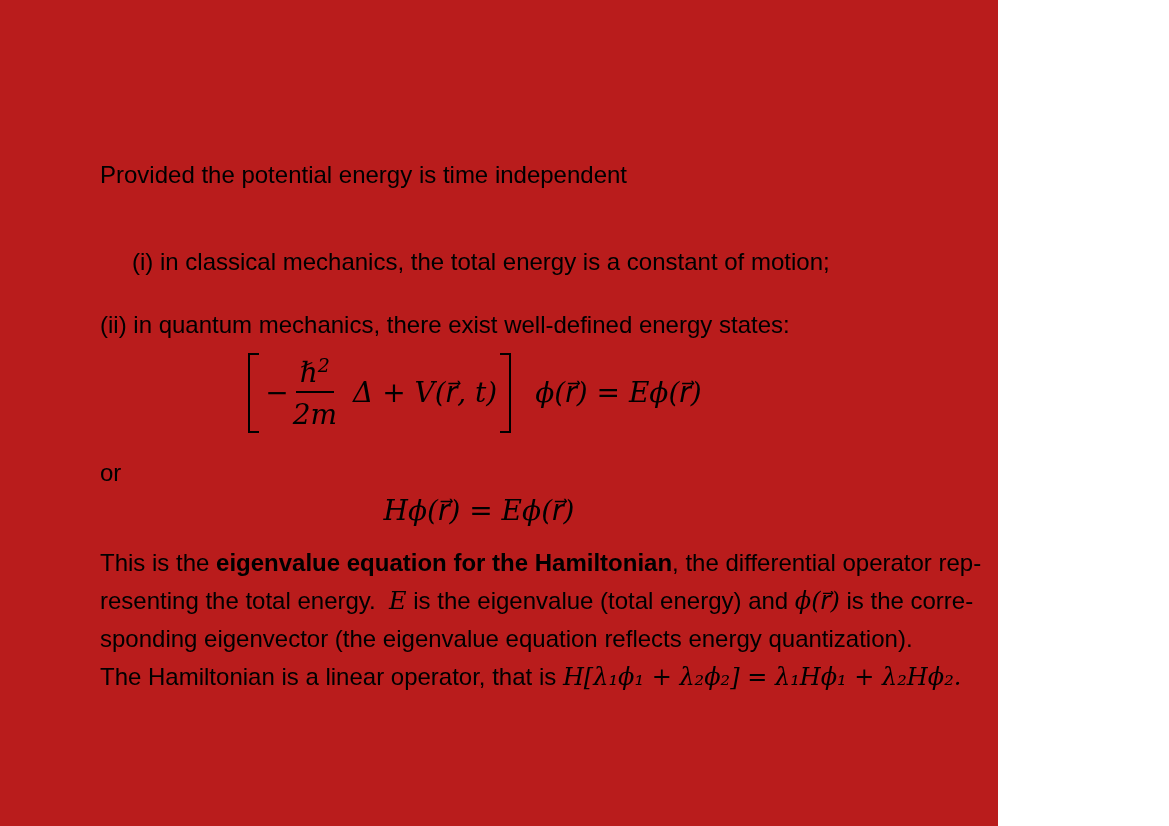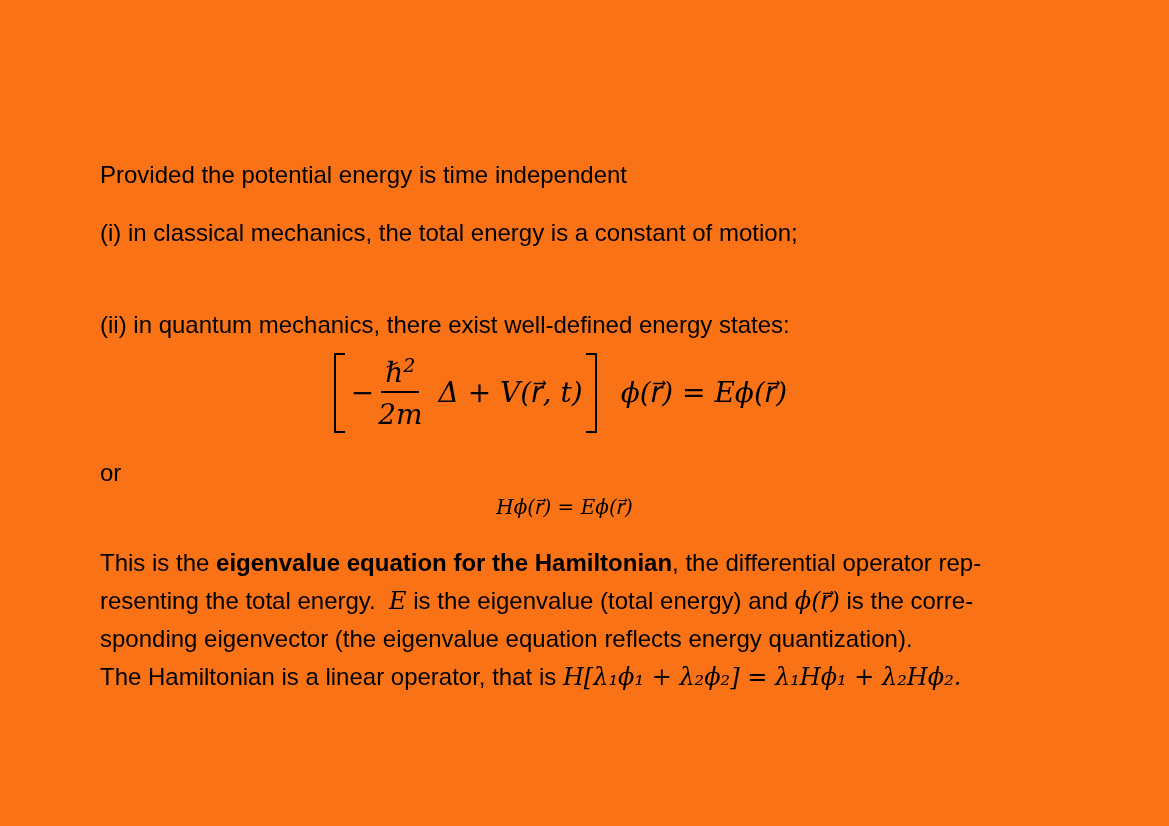--- a/index.html
+++ b/index.html
@@ -1,34 +1,34 @@
 <!DOCTYPE html>
 <html><head>
 <meta charset="utf-8">
 <title>Lecture Slide</title>
 <style>
   html, body { margin: 0; padding: 0; background: #ffffff; }
   .slide {
     position: relative;
-    width: 1169px;
+    width: 998px;
     height: 826px;
-    background: #f97316;
+    background: #b91c1c;
     color: #000000;
     font-family: "Liberation Sans", sans-serif;
     font-size: 24px;
     overflow: hidden;
   }
   .text-line {
     position: absolute;
     left: 100px;
     line-height: 28px;
     white-space: pre;
   }
   #intro-line   { top: 161px; }
-  #item-i-line  { top: 219px; }
+  #item-i-line  { top: 248px; margin-left: 32px; }
   #item-ii-line { top: 311px; }
   #or-line      { top: 441px; margin-top: 18px; }
 
   
   .eq-row {
     position: absolute;
     left: 0;
     width: 100%;
     display: flex;
     justify-content: center;
@@ -44,21 +44,21 @@
     position: relative;
     left: -24px;
     display: flex;
     align-items: center;
     font-size: 28px;
     line-height: 1.1;
   }
   .eq2-inner {
     position: relative;
     left: -20px;
-    font-size: 20px;
+    font-size: 28px;
     line-height: 1.1;
   }
   .bracket {
     align-self: stretch;
     width: 9px;
     flex: 0 0 auto;
   }
   .bracket.left {
     border-left: 2.5px solid #000;
     border-top: 2.5px solid #000;

